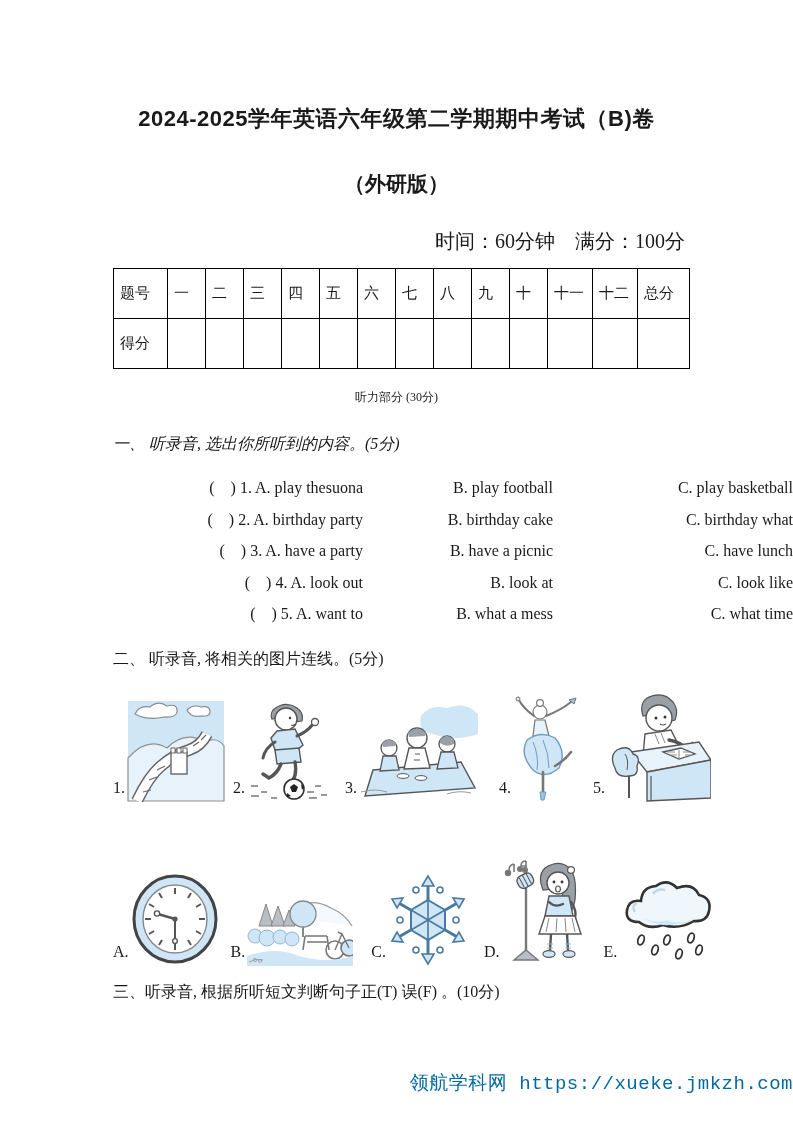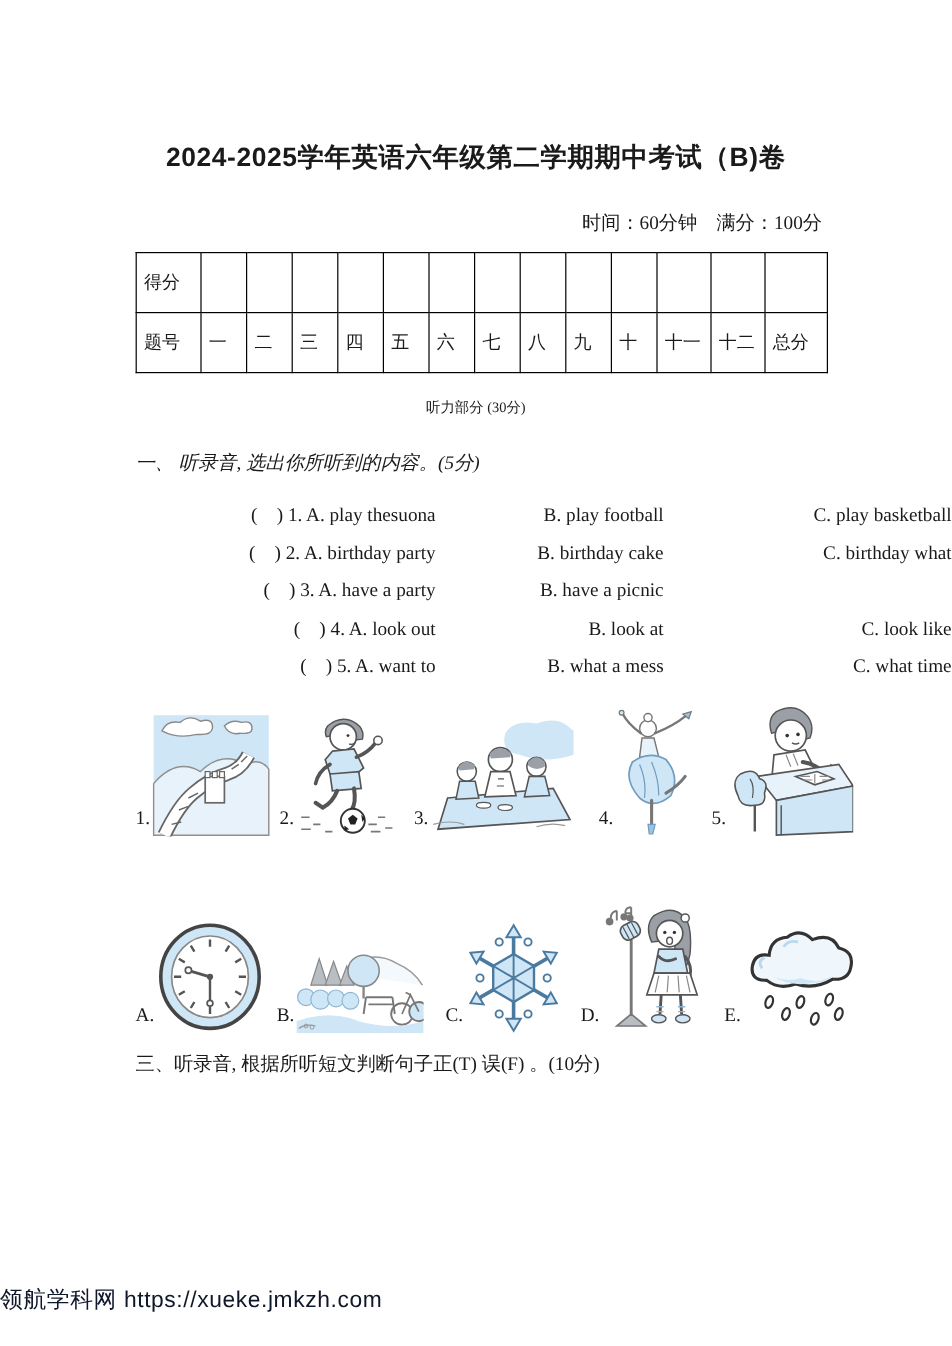--- a/index.html
+++ b/index.html
@@ -4,27 +4,27 @@
 <style>
   * { margin:0; padding:0; box-sizing:border-box; }
   body { background:#ffffff; }
   .page {
     position:relative; width:793px; height:1122px; background:#fff;
     font-family:"Liberation Serif","DejaVu Serif",serif; color:#1a1a1a;
     overflow:hidden; margin:0 auto;
   }
   .title1 {
     padding-top:104px; text-align:center; font-size:22px; font-weight:bold;
-    font-family:"Liberation Sans","DejaVu Sans",sans-serif; letter-spacing:0.5px;margin-top:12px;
+    font-family:"Liberation Sans","DejaVu Sans",sans-serif; letter-spacing:0.5px;
   }
   .title2 {
     margin-top:36px; text-align:center; font-size:21px; font-weight:bold;
     font-family:"Liberation Sans","DejaVu Sans",sans-serif;
   }
-  .meta-line { margin-top:30px; text-align:right; font-size:16px; padding-right:108px; }
+  .meta-line { margin-top:30px; text-align:right; font-size:20px; padding-right:108px; }
   table.score-table { border-collapse:collapse; margin:13px 0 0 113px; table-layout:fixed; }
   table.score-table td {
     border:1px solid #000; height:50px; text-align:left; vertical-align:middle;
     font-size:15px; padding-left:6px;
   }
   td.c-label { width:54px; }
   td.c-num { width:38px; }
   td.c-wide { width:45px; }
   td.c-total { width:52px; padding-left:5px; }
   .listening-heading { margin-top:20px; text-align:center; font-size:12px; }
@@ -35,100 +35,103 @@
   .q-row:last-child { margin-bottom:0; }
   .sec2-heading { margin-top:26px; }
   .fig-row { display:flex; align-items:flex-end; margin-left:113px; }
   .fig-row1 { margin-top:24px; }
   .fig-row2 { margin-top:56px; }
   .fig { display:flex; align-items:flex-end; }
   .fig-label { font-size:16px; line-height:1; margin:0 2px 6px 0; }
   .fig svg { display:block; }
   .sec3-heading { margin-top:16px; }
   .footer {
-    position:absolute; left:0; bottom:26px; width:100%; text-align:left;
-    font-family:Liberation Sans, sans-serif;
-    font-size:19px; color:#0f172a; letter-spacing:0.5px;
+    position:absolute; left:0; bottom:26px; width:100%; text-align:right;
+    font-family:Liberation Mono, monospace;
+    font-size:19px; color:#0369a1; letter-spacing:0.5px;
   }
 </style>
 </head>
 <body>
 
 <div class="page">
 
   <div class="title1">2024-2025学年英语六年级第二学期期中考试（B)卷</div>
+  <div class="title2">（外研版）</div>
   <div class="meta-line">时间：60分钟　满分：100分</div>
 
   <table class="score-table">
     <tbody>
         <tr>
-      <td class="c-label">得分</td>
-      <td></td>
-      <td></td>
-      <td></td>
-      <td></td>
-      <td></td>
-      <td></td>
-      <td></td>
-      <td></td>
-      <td></td>
-      <td></td>
-      <td></td>
-      <td></td>
-      <td></td>
-    </tr>
-    <tr>
       <td class="c-label">题号</td>
       <td class="c-num">一</td>
       <td class="c-num">二</td>
       <td class="c-num">三</td>
       <td class="c-num">四</td>
       <td class="c-num">五</td>
       <td class="c-num">六</td>
       <td class="c-num">七</td>
       <td class="c-num">八</td>
       <td class="c-num">九</td>
       <td class="c-num">十</td>
       <td class="c-wide">十一</td>
       <td class="c-wide">十二</td>
       <td class="c-total">总分</td>
     </tr>
+    <tr>
+      <td class="c-label">得分</td>
+      <td></td>
+      <td></td>
+      <td></td>
+      <td></td>
+      <td></td>
+      <td></td>
+      <td></td>
+      <td></td>
+      <td></td>
+      <td></td>
+      <td></td>
+      <td></td>
+      <td></td>
+    </tr>
   </tbody>
     </table>
 
   <div class="listening-heading">听力部分 (30分)</div>
 
   <div class="sec-heading sec1-heading">一、 听录音, 选出你所听到的内容。(5分)</div>
   <div class="q-list">
     <div class="q-row">
       <span>(    ) 1. A. play thesuona</span>
       <span>B. play football</span>
       <span>C. play basketball</span>
     </div>
     <div class="q-row">
       <span>(    ) 2. A. birthday party</span>
       <span>B. birthday cake</span>
       <span>C. birthday what</span>
     </div>
     <div class="q-row">
       <span>(    ) 3. A. have a party</span>
       <span>B. have a picnic</span>
+      <span>C. have lunch</span>
     </div>
     <div class="q-row">
       <span>(    ) 4. A. look out</span>
       <span>B. look at</span>
       <span>C. look like</span>
     </div>
     <div class="q-row">
       <span>(    ) 5. A. want to</span>
       <span>B. what a mess</span>
       <span>C. what time</span>
     </div>
   </div>
 
+  <div class="sec-heading sec2-heading">二、 听录音, 将相关的图片连线。(5分)</div>
 
   <div class="fig-row fig-row1">
 
     <div class="fig" style="margin-right:8px;">
       <span class="fig-label">1.</span>
       <span>
         <svg width="98" height="102" viewBox="0 0 98 102">
           <rect x="1" y="1" width="96" height="100" fill="#cfe6f7"></rect>
           <path d="M8 14 q4 -9 15 -7 q8 -7 17 -1 q11 -3 10 6 q-1 6 -13 5 q-16 4 -29 -3z" fill="#fff" stroke="#8a8a8a" stroke-width="1.2"></path>
           <path d="M60 10 q6 -6 14 -3 q9 -2 9 5 q0 5 -10 4 q-9 2 -13 -6z" fill="#fff" stroke="#8a8a8a" stroke-width="1.2"></path>

